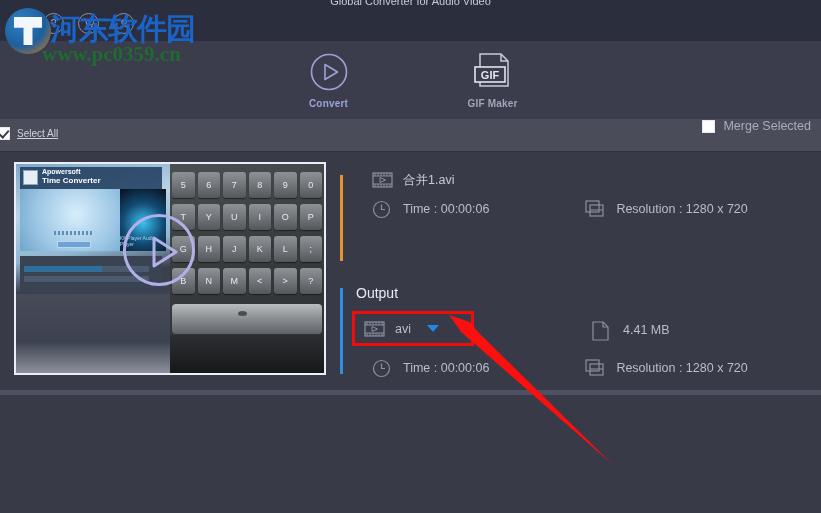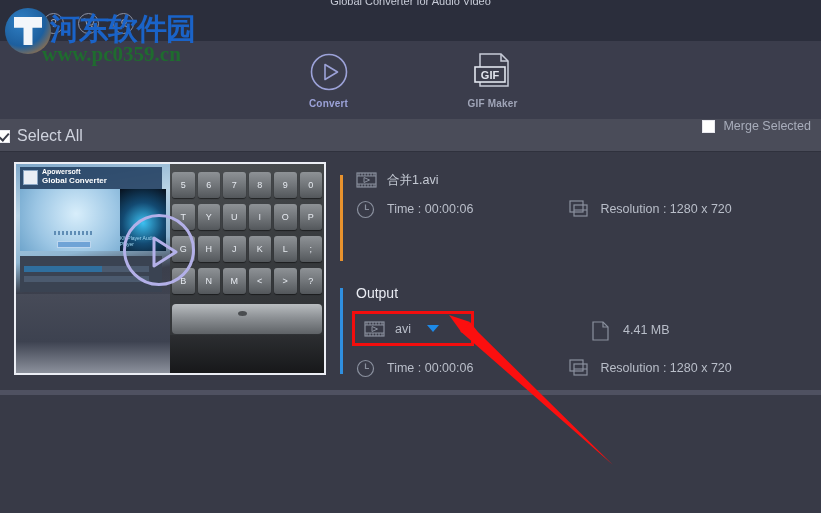--- a/index.html
+++ b/index.html
@@ -78,21 +78,21 @@
   }
   .chk {
     width:13px; height:13px; background:#ffffff; border:1px solid #e8e8ee;
     position:relative; flex:0 0 auto;
   }
   .chk.checked::after {
     content:""; position:absolute; left:3px; top:0px;
     width:4px; height:8px; border:solid #3a3c49;
     border-width:0 2px 2px 0; transform:rotate(42deg);
   }
-  .sel-label { font-size:16px; color:#cfd3de; }
+  .sel-label { font-size:10px; color:#cfd3de;text-decoration:underline; }
   .merge-label { font-size:12.5px; color:#a8adbb; }
 
   
   .content {
     position:absolute; left:0; top:152px; width:821px; height:239px;
     background:#383a47;
   }
 
   
   .thumb {
@@ -201,21 +201,21 @@
     position:absolute; left:340px; top:8px; width:470px; height:218px;
   }
   .sec { position:relative; }
   .sec-bar {
     position:absolute; left:0; top:4px; width:3px; height:86px;
   }
   .sec-title {
     font-size:14px; color:#e9ebf2; margin-left:16px; padding-top:1px;
   }
   .row { display:flex; align-items:center; margin-left:16px; margin-top:11px; }
-  .rowcell { display:flex; align-items:center; gap:10px; }
+  .rowcell { display:flex; align-items:center; gap:10px;margin-left:16px; }
   .rowcell.c2 { margin-left:96px; }
   .rowtext { font-size:12.5px; color:#b9bec9; }
   .rowtext.filename { color:#c5cad4; }
   .ico { width:21px; height:18px; flex:0 0 auto; }
 
   .fmt-box {
     position:absolute; left:10px; top:36px;
     width:122px; height:35px;
     border:3px solid #f20d0d;
     display:flex; align-items:center; gap:10px;
@@ -340,21 +340,21 @@
     </div>
   </div>
 
   <div class="content">
 
     <div class="thumb">
       <div class="thumb-left">
         <div class="sw-titlebar"></div>
         <div class="sw-logo"></div>
         <div class="sw-t1">Apowersoft</div>
-        <div class="sw-t2">Global Converter</div>
+        <div class="sw-t2">Time Converter</div>
         <div class="sw-body">
           <div class="sw-dots"></div>
           <div class="sw-btn"></div>
         </div>
         <div class="sw-right">
           <div class="sw-right-txt">KMPlayer Audio Player</div>
         </div>
         <div class="sw-list">
           <div class="sw-row r1"></div>
           <div class="sw-row-hl"></div>

